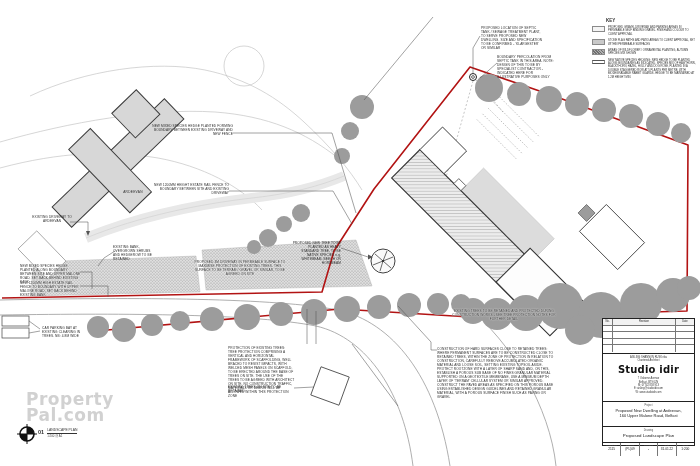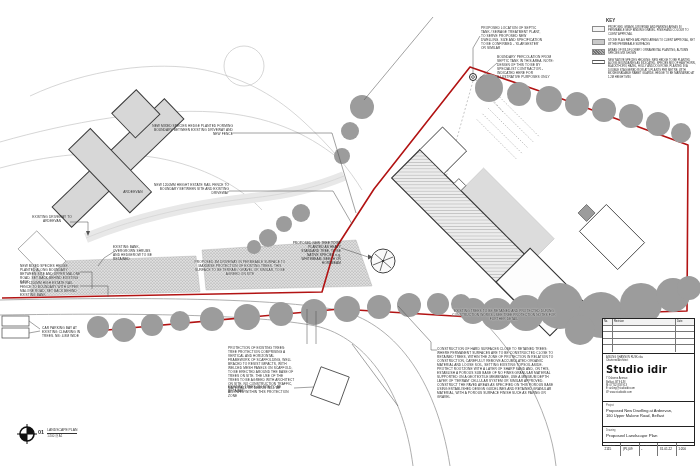--- a/index.html
+++ b/index.html
@@ -13,21 +13,21 @@
   .key{position:absolute;left:592px;top:18px;width:106px;color:#2e2e2e;}
   .key-title{font-size:4.5px;font-weight:bold;margin:0 0 3px 14px;}
   .key-item{display:flex;margin-bottom:3px;}
   .key-swatch{flex:0 0 13px;height:6px;margin-right:3px;border:.4px solid #8a8a8a;box-sizing:border-box;}
   .sw-gravel{background:#f4f4f4;}
   .sw-flags{background:#c9c9c9;}
   .sw-planting{background:repeating-linear-gradient(45deg,#6f6f6f 0,#6f6f6f 1px,#b0b0b0 1px,#b0b0b0 2px);}
   .sw-hedge{background:#fff;border-top:1px solid #555;border-bottom:1px solid #555;height:4px;margin-top:1px;}
   .key-label{font-size:2.7px;line-height:1.25;}
   
-  .tb{position:absolute;left:602px;top:318px;width:93px;height:128px;border:.8px solid #222;box-sizing:border-box;background:#fff;color:#222;}
+  .tb{position:absolute;left:602px;top:318px;width:93px;height:128px;border:.8px solid #222;box-sizing:border-box;background:#fff;color:#222;text-align:center;}
   .tb-rev{height:35px;border-bottom:.8px solid #222;box-sizing:border-box;}
   .tb-rev-row{display:flex;height:6.5px;border-bottom:.4px solid #777;box-sizing:border-box;}
   .tb-rev-row span{font-size:2.6px;padding:.5px 1px;box-sizing:border-box;}
   .rv-no{flex:0 0 10px;border-right:.4px solid #777;}
   .rv-desc{flex:1;border-right:.4px solid #777;}
   .rv-date{flex:0 0 18px;}
   .tb-arch{height:48px;border-bottom:.8px solid #222;box-sizing:border-box;padding:2px 3px;}
   .tb-tiny{font-size:2.6px;line-height:1.3;color:#333;}
   .tb-logo{font-family:"DejaVu Sans",sans-serif;font-weight:800;font-size:10px;letter-spacing:.2px;margin:1.5px 0 2px 0;color:#111;}
   .tb-sec{border-bottom:.8px solid #222;box-sizing:border-box;padding:1.5px 3px;}
@@ -326,20 +326,24 @@
         <div class="lbl">Date</div>
         <div class="v">31.01.22</div>
       </div>
       <div class="cell">
         <div class="lbl">Scale</div>
         <div class="v">1:200</div>
       </div>
     </div>
   </div>
 
+  <div class="wm">
+    <div>Property</div>
+    <div>Pal.com</div>
+  </div>
 
   <svg class="north" width="22" height="22" viewBox="-11 -11 22 22">
     <circle r="7" fill="none" stroke="#111" stroke-width="1.6"></circle>
     <path d="M0,-7 A7,7 0 0 1 7,0 L0,0 Z" fill="#111"></path>
     <path d="M0,7 A7,7 0 0 1 -7,0 L0,0 Z" fill="#111"></path>
     <line x1="-10" y1="0" x2="10" y2="0" stroke="#111" stroke-width="1"></line>
     <line x1="0" y1="-10" x2="0" y2="10" stroke="#111" stroke-width="1"></line>
   </svg>
   <div class="scalenote">
     <div class="sc-num">01</div>

